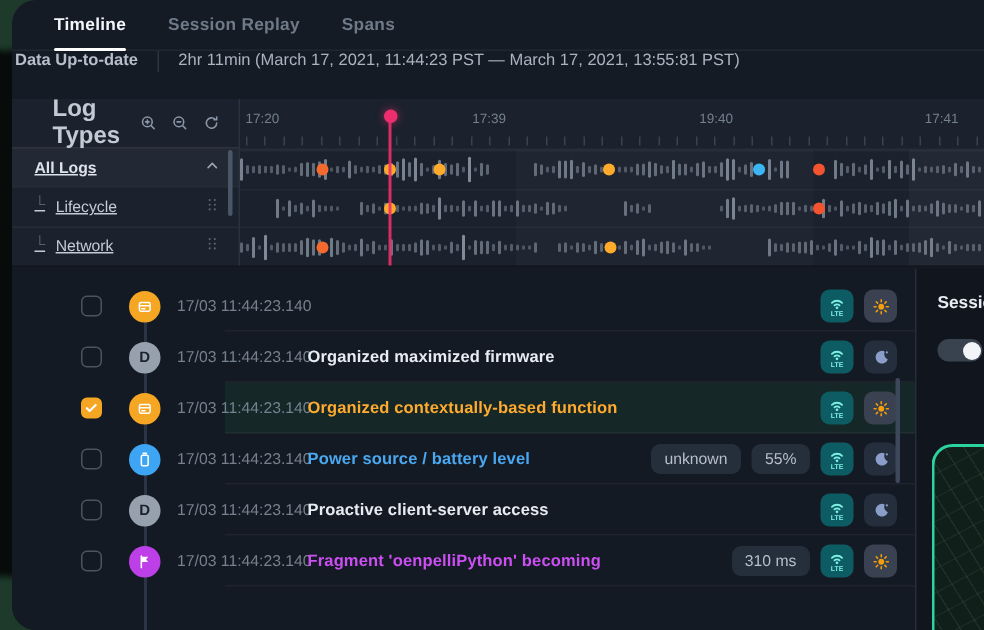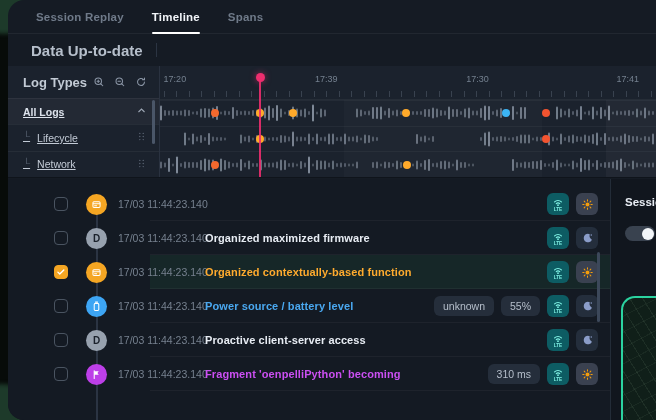--- a/index.html
+++ b/index.html
@@ -14,29 +14,29 @@
 
   
   .tabbar{position:relative;height:34px;display:flex;align-items:center;gap:28px;
     padding:0 0 0 28px;border-bottom:1px solid rgba(255,255,255,.055);}
   .tab{position:relative;height:100%;display:flex;align-items:center;
     font-size:11.5px;font-weight:700;color:#6f7a89;cursor:pointer;letter-spacing:.2px;}
   .tab.active{color:#f2f5f9;}
   .tab.active::after{content:"";position:absolute;left:0;right:0;bottom:-1px;height:2px;background:#fff;border-radius:2px;}
 
   
-  .infobar{height:32px;display:flex;align-items:center;gap:13px;padding-left:23px;font-size:15px;color:#aab3c0;}
+  .infobar{height:32px;display:flex;align-items:flex-start;gap:13px;padding-left:2px;font-size:11px;color:#aab3c0;}
   .info-label{font-weight:700;color:#b6bfcb;}
   .vdiv{width:1px;height:14px;background:#2b3442;}
 
   
   .timeline{position:relative;height:112px;background:#1b222d;display:flex;border-bottom:1px solid #0f141b;}
   .logtypes{position:relative;width:152px;flex:0 0 152px;border-right:1px solid #2a3240;display:flex;flex-direction:column;}
   .lt-head{height:32px;display:flex;align-items:center;justify-content:space-between;padding:0 12px 0 15px;}
-  .lt-title{font-size:13px;font-weight:700;color:#c2cad4;}
+  .lt-title{font-size:16px;font-weight:700;color:#c2cad4;margin-left:12px;}
   .lt-icons{display:flex;gap:9px;align-items:center;}
   .icon-btn{background:none;border:none;padding:0;margin:0;display:flex;align-items:center;cursor:pointer;}
   .lt-row{flex:1;display:flex;align-items:center;justify-content:space-between;
     padding:0 12px 0 15px;border-top:1px solid rgba(255,255,255,.05);font-size:10.5px;color:#c3cbd6;}
   .lt-row.parent{background:rgba(255,255,255,.035);font-weight:700;color:#dde3ec;}
   .lt-row .lab{display:flex;align-items:center;gap:7px;text-decoration:underline;}
   .lt-prefix{color:#566070;font-size:10px;transform:translateY(-1px);}
   .lt-scroll{position:absolute;right:4px;top:34px;width:3px;height:44px;border-radius:2px;background:#4a5668;}
 
   .tl-area{position:relative;flex:1;display:flex;flex-direction:column;}
@@ -104,28 +104,29 @@
 </head>
 <body>
 
 <div class="stage">
   <div class="blob blob-top"></div>
   <div class="blob blob-bottom"></div>
 
   <div class="card">
 
     <div class="tabbar" id="tabbar">
+        <div class="tab active">Timeline</div>
         <div class="tab">Session Replay</div>
-        <div class="tab active">Timeline</div>
         <div class="tab">Spans</div>
       </div>
 
     <div class="infobar">
       <span class="info-label">Data Up-to-date</span>
       <span class="vdiv"></span>
+      <span class="info-range">2hr 11min (March 17, 2021, 11:44:23 PST — March 17, 2021, 13:55:81 PST)</span>
     </div>
 
     <div class="timeline">
       <div class="logtypes">
         <div class="lt-head">
           <span class="lt-title">Log Types</span>
           <span class="lt-icons">
             <button class="icon-btn" id="ic-zoomin">
                 <svg width="12" height="12" viewBox="0 0 16 16" fill="none" xmlns="http://www.w3.org/2000/svg">
                   <circle cx="7" cy="7" r="4.3" stroke="#8b96a6" stroke-width="1.4" stroke-linecap="round"></circle>
@@ -188,21 +189,21 @@
                   </g>
                 </svg></span>
             </div>
           </div>
         <div class="lt-scroll"></div>
       </div>
       <div class="tl-area" id="tlarea">
           <div class="ruler">
             <span class="t-label" style="left: 3%;">17:20</span>
             <span class="t-label" style="left: 33.5%;">17:39</span>
-            <span class="t-label" style="left: 64%;">17:30</span>
+            <span class="t-label" style="left: 64%;">19:40</span>
             <span class="t-label" style="left: 94.3%;">17:41</span>
             <div class="ticks">
               <i></i>
               <i></i>
               <i></i>
               <i></i>
               <i></i>
               <i></i>
               <i></i>
               <i></i>

